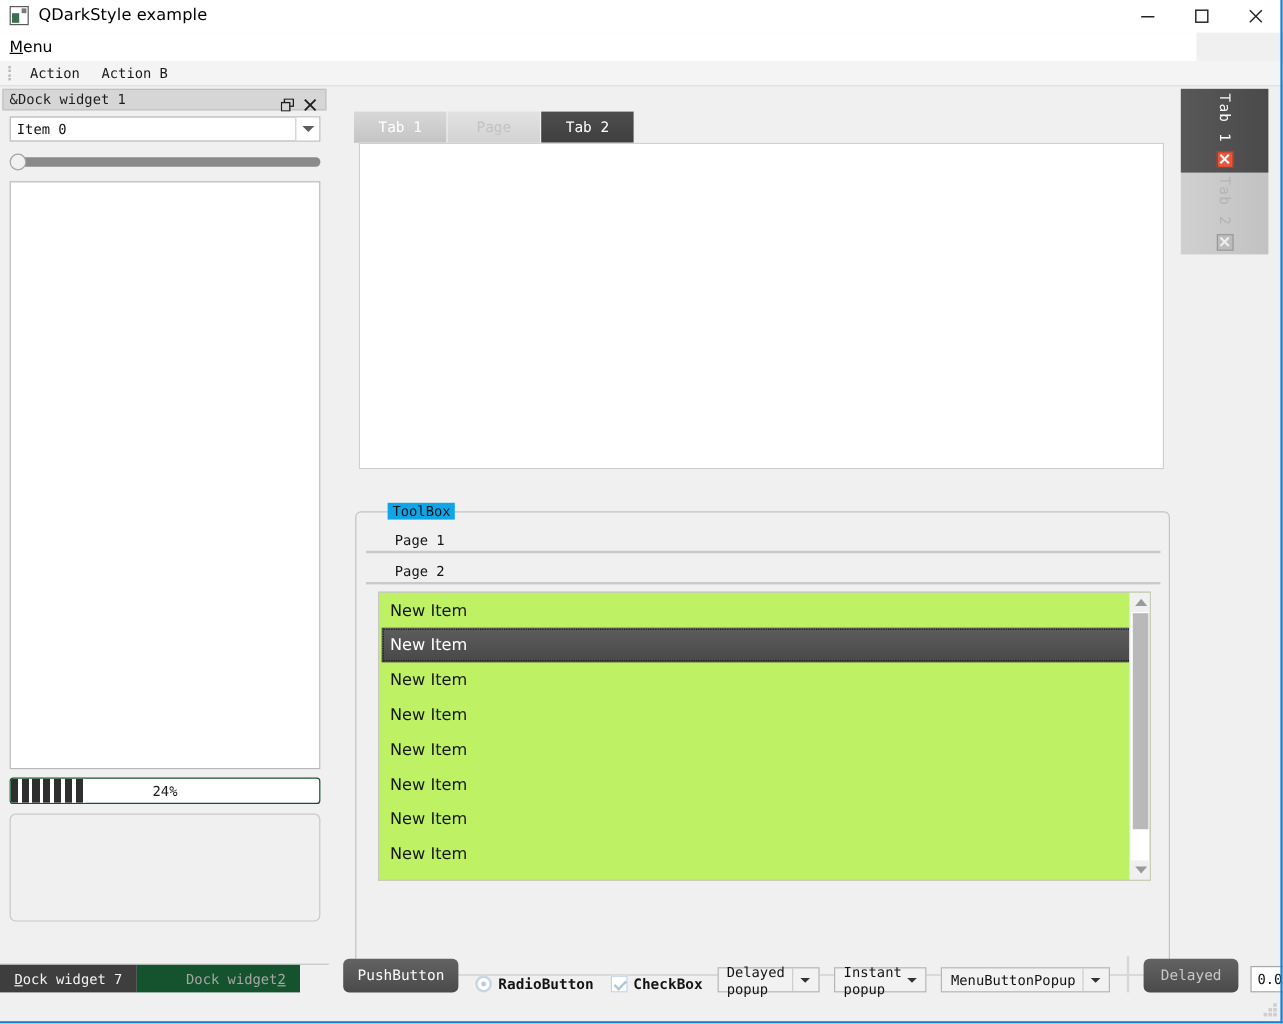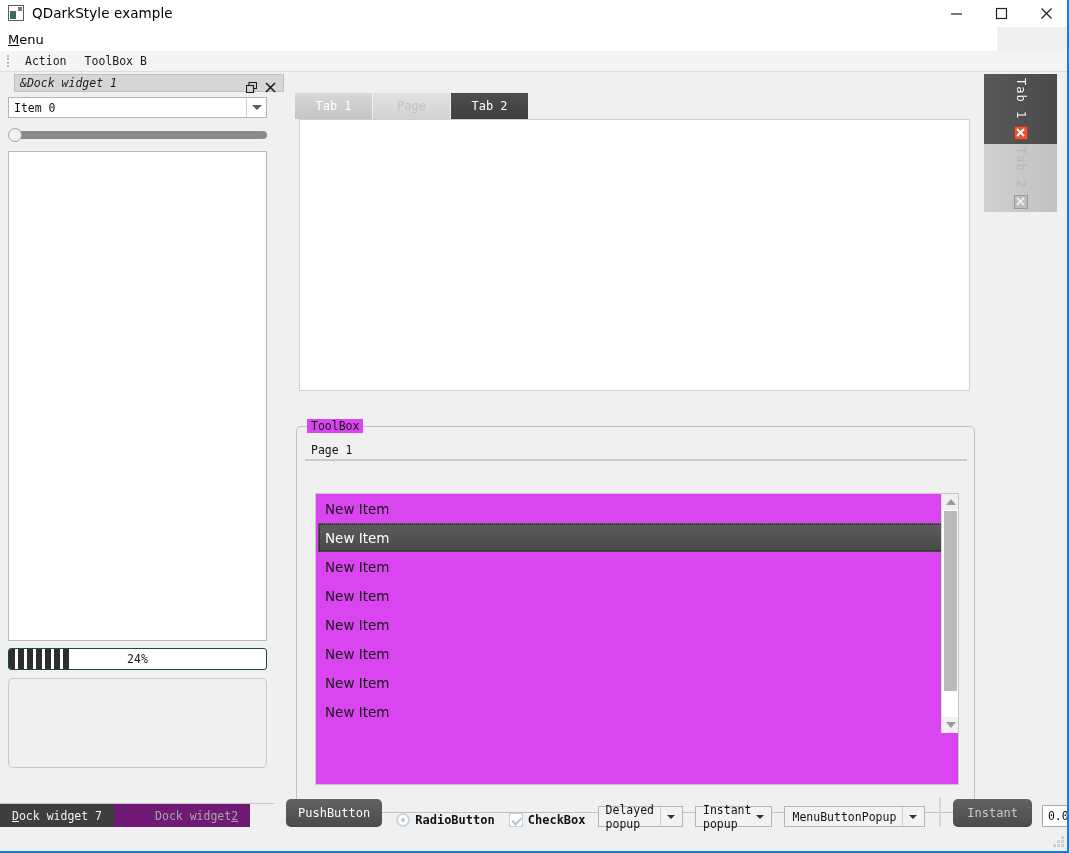--- a/index.html
+++ b/index.html
@@ -68,23 +68,23 @@
   .tb-action {
     font-size: 11.5px; color: #1a1a1a; padding: 1px 9px;
     font-family: "DejaVu Sans Mono", monospace;
   }
 
   
   .dock {
     position: absolute; left: 0; top: 74px; width: 274px; height: 753px;
   }
   .dock-title {
-    position: absolute; left: 14px; top: 0; width: 270px; height: 18px;
+    position: absolute; left: 2px; top: 0; width: 270px; height: 18px;
     background: #d6d6d6; border: 1px solid #c0c0c0;
-    display: flex; align-items: center; font-style: italic;
+    display: flex; align-items: center;
   }
   .dock-title-text {
     font-size: 11.5px; color: #1d1d1d; margin-left: 5px;
     font-family: "DejaVu Sans Mono", monospace;
   }
   .dock-btns { margin-left: auto; display: flex; align-items: center; gap: 8px; margin-right: 7px; }
   .dock-btn { width: 11px; height: 11px; display: block; }
 
   .dock-body { position: absolute; left: 2px; top: 23px; width: 270px; }
 
@@ -148,21 +148,21 @@
   .dock-tabs {
     position: absolute; left: 0px; top: 729px; width: 274px; height: 24px;
     display: flex; align-items: flex-start;
     border-top: 1px solid #c5c5c5;
   }
   .dock-tab {
     height: 23px; padding: 0 12px; display: flex; align-items: center;
     font-size: 11.5px; font-family: "DejaVu Sans Mono", monospace;
   }
   .dock-tab.active { background: #3e3e3e; color: #f2f2f2; }
-  .dock-tab.inactive { background: #701a75; color: #a6a6a6; padding-left: 41px; }
+  .dock-tab.inactive { background: #14532d; color: #a6a6a6; padding-left: 41px; }
   .dock-tab u { text-decoration: underline; }
 
   
   .central {
     position: absolute; left: 282px; top: 74px; width: 702px; height: 709px;
   }
 
   
   .tabbar { position: absolute; left: 13px; top: 19px; height: 26px; display: flex; }
   .tab {
@@ -178,39 +178,39 @@
     position: absolute; left: 17px; top: 45px; width: 671px; height: 272px;
     background: #ffffff; border: 1px solid #d0d0d0;
   }
 
   
   .groupbox {
     position: absolute; left: 14px; top: 352px; width: 679px; height: 387px;
     border: 1px solid #c2c2c2; border-radius: 5px; background: #f0f0f0;
   }
   .groupbox-title {
-    position: absolute; left: 10px; top: -8px; background: #d946ef;
+    position: absolute; left: 26px; top: -8px; background: #0ea5e9;
     padding: 0 4px; font-size: 11.5px; color: #151515;
     font-family: "DejaVu Sans Mono", monospace;
   }
   .tbx-page {
     position: absolute; left: 8px; width: 662px; height: 20px;
     background: #f0f0f0; border-bottom: 2px solid #c9c9c9;
     display: flex; align-items: center;
   }
   .tbx-page span {
-    font-size: 11.5px; color: #141414; margin-left: 6px;
+    font-size: 11.5px; color: #141414; margin-left: 24px;
     font-family: "DejaVu Sans Mono", monospace;
   }
   .tbx-page.p1 { top: 14px; }
   .tbx-page.p2 { top: 40px; }
 
   .listwrap {
-    position: absolute; left: 18px; top: 66px; width: 644px; height: 292px;
-    background: #d946ef; border: 1px solid #c7c7c7;
+    position: absolute; left: 18px; top: 66px; width: 644px; height: 241px;
+    background: #bef264; border: 1px solid #c7c7c7;
     overflow: hidden;
   }
   .listitem {
     height: 29px; display: flex; align-items: center;
     padding-left: 9px; font-size: 13.5px; color: #171717;
     font-family: "DejaVu Sans", sans-serif;
   }
   .listitem.selected {
     background: linear-gradient(to bottom, #5d5d5d, #484848);
     color: #ffffff; outline: 1px dotted #1d1d1d; outline-offset: -2px;
@@ -393,21 +393,21 @@
 </div>
 
 <div class="toolbar">
   <div class="tb-handle">
       <i></i>
       <i></i>
       <i></i>
       <i></i>
     </div>
   <div class="tb-action">Action</div>
-  <div class="tb-action">ToolBox B</div>
+  <div class="tb-action">Action B</div>
 </div>
 
 <div class="dock">
   <div class="dock-title">
     <div class="dock-title-text">&amp;Dock widget 1</div>
     <div class="dock-btns">
       <div class="dock-btn">
         <svg width="11" height="11" viewBox="0 0 11 11">
             <rect x="3" y="0.5" width="7.5" height="6" fill="none" stroke="#1d1d1d" stroke-width="1.1"></rect>
             <rect x="0.5" y="3.5" width="7" height="7" fill="#d6d6d6" stroke="#1d1d1d" stroke-width="1.1"></rect>
@@ -466,20 +466,23 @@
   </div>
 
   <div class="tabpane"></div>
 
   <div class="groupbox">
     <div class="groupbox-title">ToolBox</div>
 
     <div class="tbx-page p1">
       <span>Page 1</span>
     </div>
+    <div class="tbx-page p2">
+      <span>Page 2</span>
+    </div>
 
     <div class="listwrap">
       <div class="listitem">New Item</div>
       <div class="listitem selected">New Item</div>
       <div class="listitem">New Item</div>
       <div class="listitem">New Item</div>
       <div class="listitem">New Item</div>
       <div class="listitem">New Item</div>
       <div class="listitem">New Item</div>
       <div class="listitem">New Item</div>
@@ -544,21 +547,21 @@
   </div>
 
   <div class="toolbtn">
     <span>MenuButtonPopup</span>
     <span class="sep"></span>
     <span class="caret-sm"></span>
   </div>
 
   <div class="tb-sep-v"></div>
 
-  <div class="disabled-btn">Instant</div>
+  <div class="disabled-btn">Delayed</div>
 
   <div class="dspin">
     <div class="dspin-text">0.00</div>
 
   </div>
 
 </div>
 
 <div class="sizegrip">
   <i style="left:9px;top:1px"></i>

